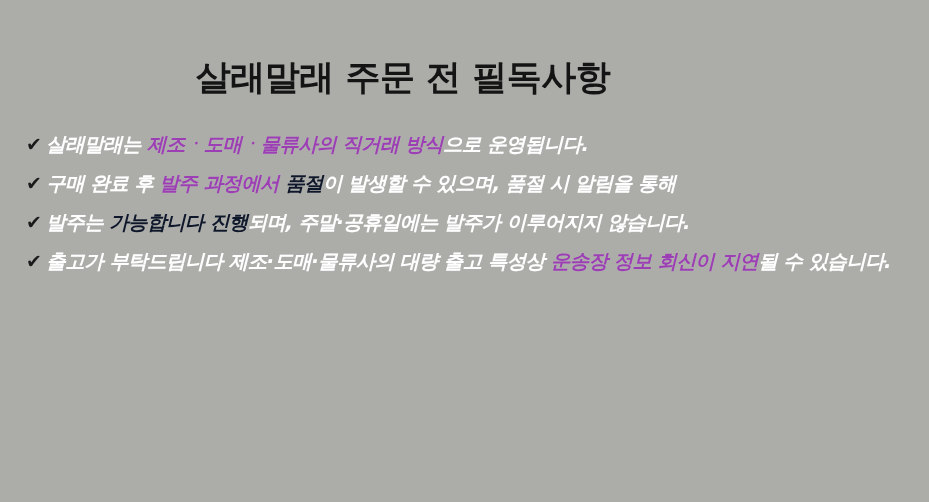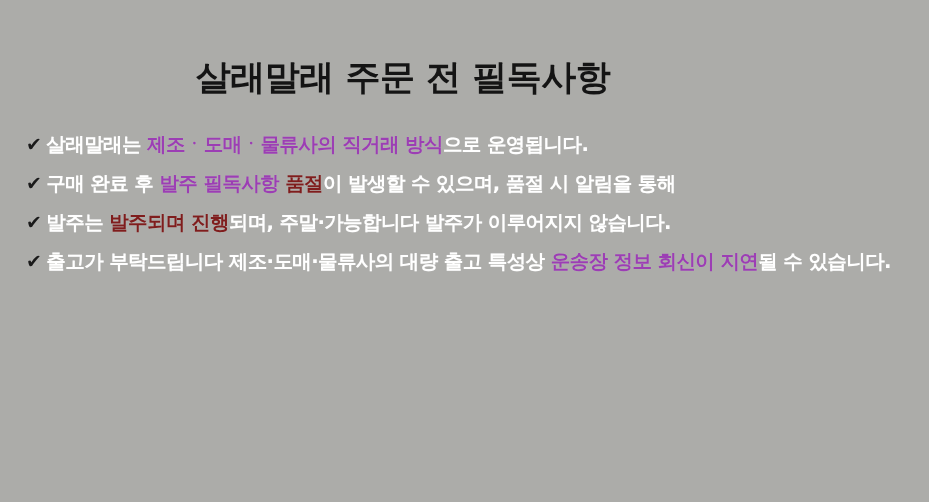--- a/index.html
+++ b/index.html
@@ -38,36 +38,37 @@
     padding-left: 26px;
   }
   .notice-line {
     color: #ffffff;
     font-size: 19.5px;
     font-weight: 700;
     letter-spacing: -0.6px;
     line-height: 38px;
     white-space: nowrap;
     text-shadow: 0 0 1px rgba(255,255,255,0.25);
+    font-style: italic;
   }
   .notice-line .check-icon {
     color: #1a1a1a;
     font-weight: 700;
     font-size: 19px;
     margin-right: 5px;
     display: inline-block;
   }
   .hl-purple { color: #9c3eb4; }
-  .hl-pink   { color: #7f1d1d; }
+  .hl-pink   { color: #0f172a; }
   .seg { white-space: pre; }
 </style>
 </head>
 <body>
 
 <div id="notice-banner">
   <div id="page-title">살래말래 주문 전 필독사항</div>
   <ul id="notice-list">
       <li class="notice-line"><span class="check-icon">✔</span><span class="seg ">살래말래는 </span><span class="seg hl-purple">제조ㆍ도매ㆍ물류사의 직거래 방식</span><span class="seg ">으로 운영됩니다.</span></li>
-      <li class="notice-line"><span class="check-icon">✔</span><span class="seg ">구매 완료 후 </span><span class="seg hl-purple">발주 필독사항 </span><span class="seg hl-pink">품절</span><span class="seg ">이 발생할 수 있으며, 품절 시 알림을 통해</span></li>
-      <li class="notice-line"><span class="check-icon">✔</span><span class="seg ">발주는 </span><span class="seg hl-pink">발주되며 진행</span><span class="seg ">되며, 주말·가능합니다 발주가 이루어지지 않습니다.</span></li>
+      <li class="notice-line"><span class="check-icon">✔</span><span class="seg ">구매 완료 후 </span><span class="seg hl-purple">발주 과정에서 </span><span class="seg hl-pink">품절</span><span class="seg ">이 발생할 수 있으며, 품절 시 알림을 통해</span></li>
+      <li class="notice-line"><span class="check-icon">✔</span><span class="seg ">발주는 </span><span class="seg hl-pink">가능합니다 진행</span><span class="seg ">되며, 주말·공휴일에는 발주가 이루어지지 않습니다.</span></li>
       <li class="notice-line"><span class="check-icon">✔</span><span class="seg ">출고가 부탁드립니다 제조·도매·물류사의 대량 출고 특성상 </span><span class="seg hl-purple">운송장 정보 회신이 지연</span><span class="seg ">될 수 있습니다.</span></li>
     </ul>
 </div>
 
 </body></html>

